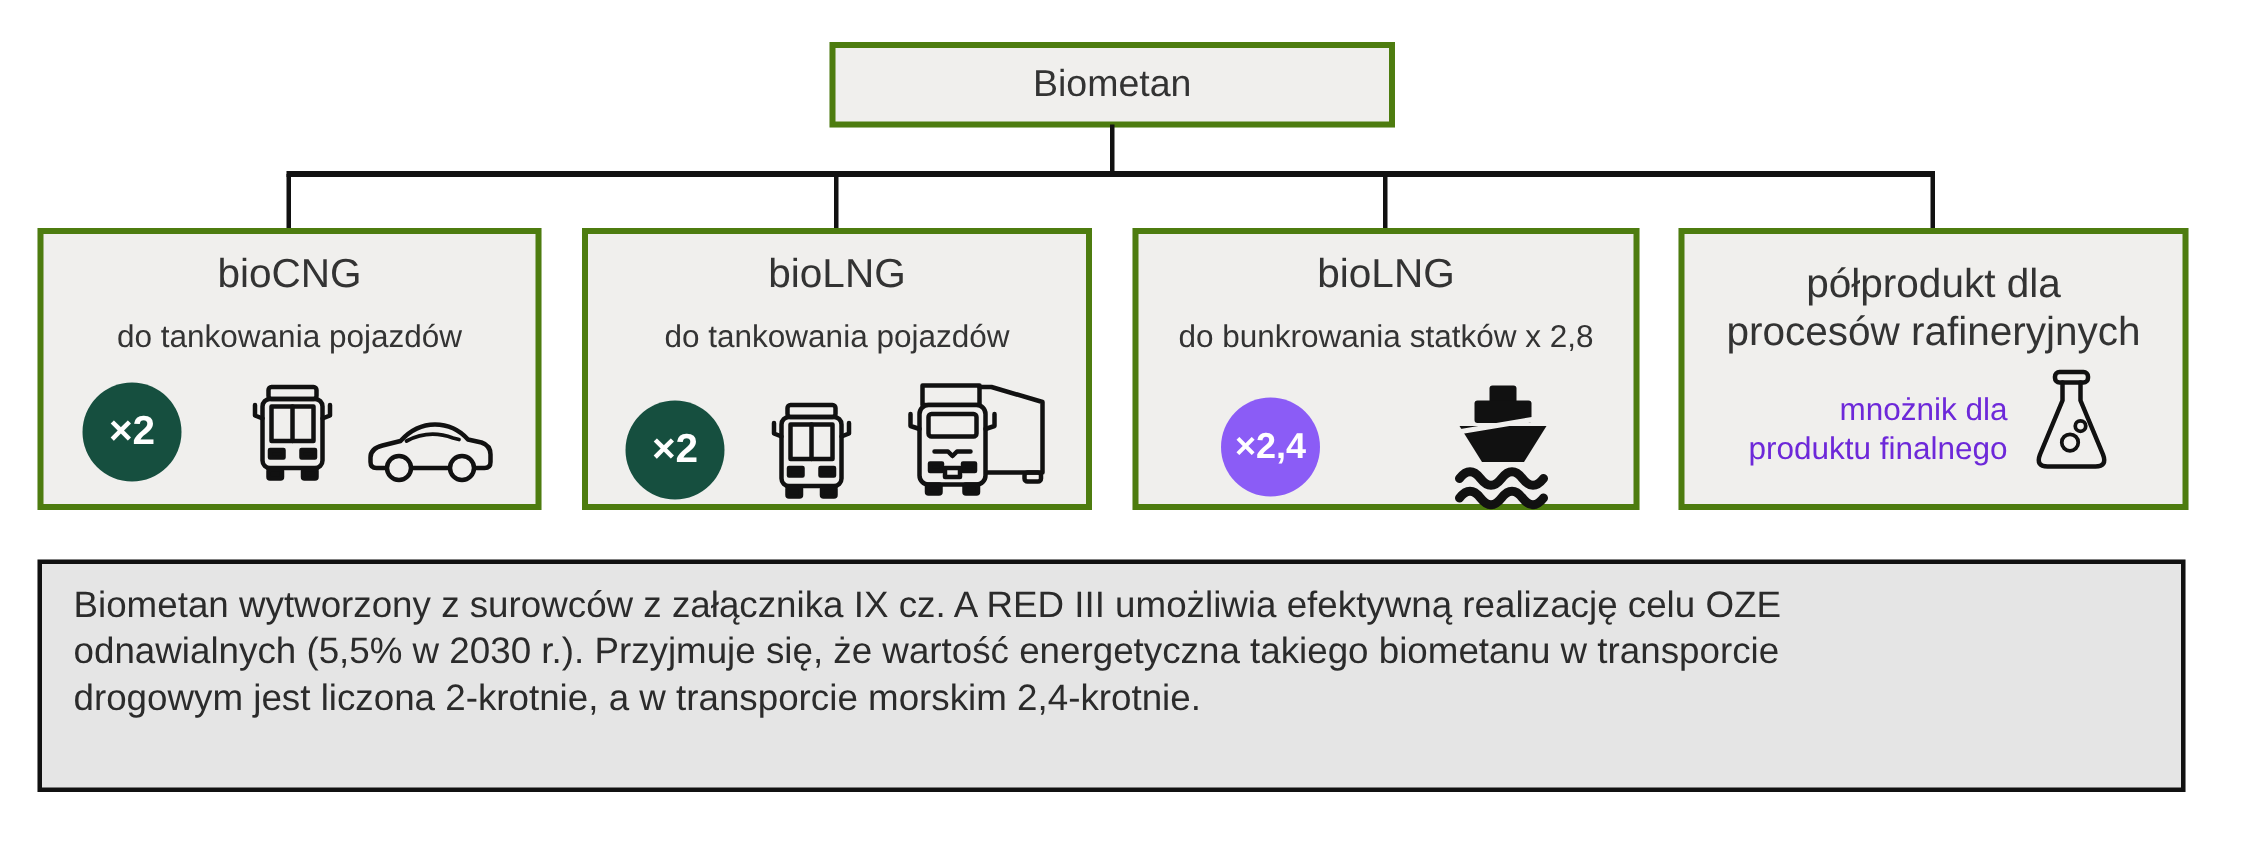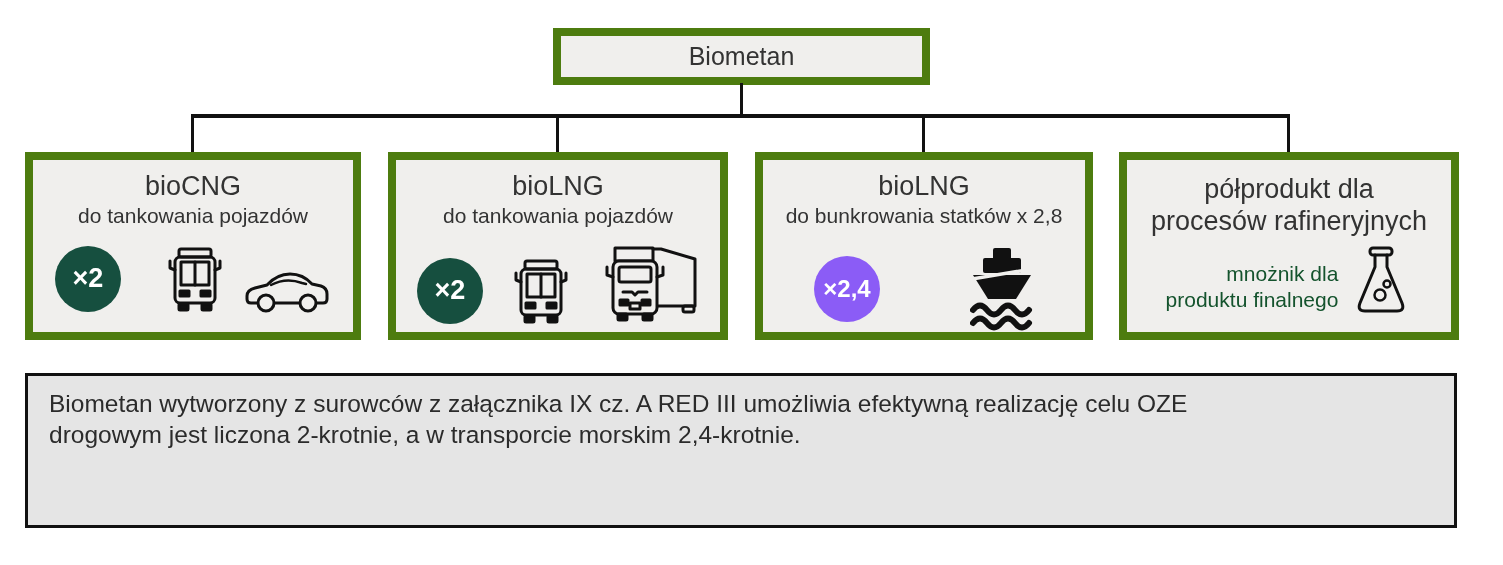--- a/index.html
+++ b/index.html
@@ -1,46 +1,46 @@
 <!DOCTYPE html>
 <html><head>
 <meta charset="utf-8">
 <style>
   html,body { margin:0; padding:0; background:#ffffff; font-family:"Liberation Sans", sans-serif; }
   .canvas { position:relative; width:1503px; height:565px; background:#ffffff; overflow:hidden; }
 
-  .node { position:absolute; background:#f0efed; border:8px solid #4d7c0f; box-sizing:border-box; }
+  .node { position:absolute; background:#f0efed; border:4px solid #4d7c0f; box-sizing:border-box; }
 
   .root-box { left:553px; top:28px; width:377px; height:57px;
               display:flex; align-items:center; justify-content:center;
               font-size:25px; color:#333333; }
 
   .branch { top:152px; height:188px; display:flex; flex-direction:column; align-items:center; }
   .branch-1 { left:25px;  width:336px; }
   .branch-2 { left:388px; width:340px; }
   .branch-3 { left:755px; width:338px; }
   .branch-4 { left:1119px; width:340px;justify-content:center; }
 
   .b-title { margin-top:11px; font-size:27px; line-height:1.18; color:#333333; text-align:center; }
-  .b-sub   { margin-top:1px; font-size:21px; color:#333333; text-align:center; }
+  .b-sub   { margin-top:14px; font-size:21px; color:#333333; text-align:center; }
 
   .icon-row { display:flex; justify-content:center; margin-top:18px; }
   .row-end    { align-items:flex-end; }
   .row-center { align-items:center; }
   .gap20 { gap:20px; } .gap30 { gap:30px; } .gap90 { gap:90px; }
 
   .badge { border-radius:50%; color:#ffffff; font-weight:bold;
            display:flex; align-items:center; justify-content:center; flex:0 0 auto; }
   .badge-green { width:66px; height:66px; background:#164f3f; font-size:27px; margin-bottom:2px; }
   .badge-blue  { width:66px; height:66px; background:#8b5cf6; font-size:24px; }
 
   .bus-ml { margin-left:26px; }
 
   .b4-note-row  { display:flex; align-items:center; justify-content:center; gap:12px; margin-top:8px; }
-  .b4-note-text { text-align:right; font-size:21px; line-height:1.27; color:#14532d; }
+  .b4-note-text { text-align:right; font-size:21px; line-height:1.27; color:#6d28d9; }
 
   .connector { position:absolute; background:#111111; }
 
   .note-box { position:absolute; left:25px; top:373px; width:1432px; height:155px;
               background:#e5e5e5; border:3px solid #111111; box-sizing:border-box;
               padding:12px 18px 0 21px; }
   .note-line { font-size:24.5px; line-height:31px; color:#2b2b2b; white-space:nowrap; }
 
   svg.icon { display:block; flex:0 0 auto; }
   svg.icon * { stroke-linejoin:round; stroke-linecap:round; }
@@ -158,16 +158,17 @@
         <rect x="20" y="3" width="22" height="7" rx="3"></rect>
         <path d="M25,10 L25,22 L10,58 Q7,66 15,66 L47,66 Q55,66 52,58 L37,22 L37,10"></path>
         <circle cx="37" cy="39" r="3.5" stroke-width="2.5"></circle>
         <circle cx="30" cy="50" r="5.5" stroke-width="2.5"></circle>
       </svg>
     </div>
   </div>
 
   <div class="note-box">
     <div class="note-line">Biometan wytworzony z surowców z załącznika IX cz. A RED III umożliwia efektywną realizację celu OZE</div>
+    <div class="note-line">odnawialnych (5,5% w 2030 r.). Przyjmuje się, że wartość energetyczna takiego biometanu w transporcie</div>
     <div class="note-line">drogowym jest liczona 2-krotnie, a w transporcie morskim 2,4-krotnie.</div>
   </div>
 
 </div>
 
 </body></html>

